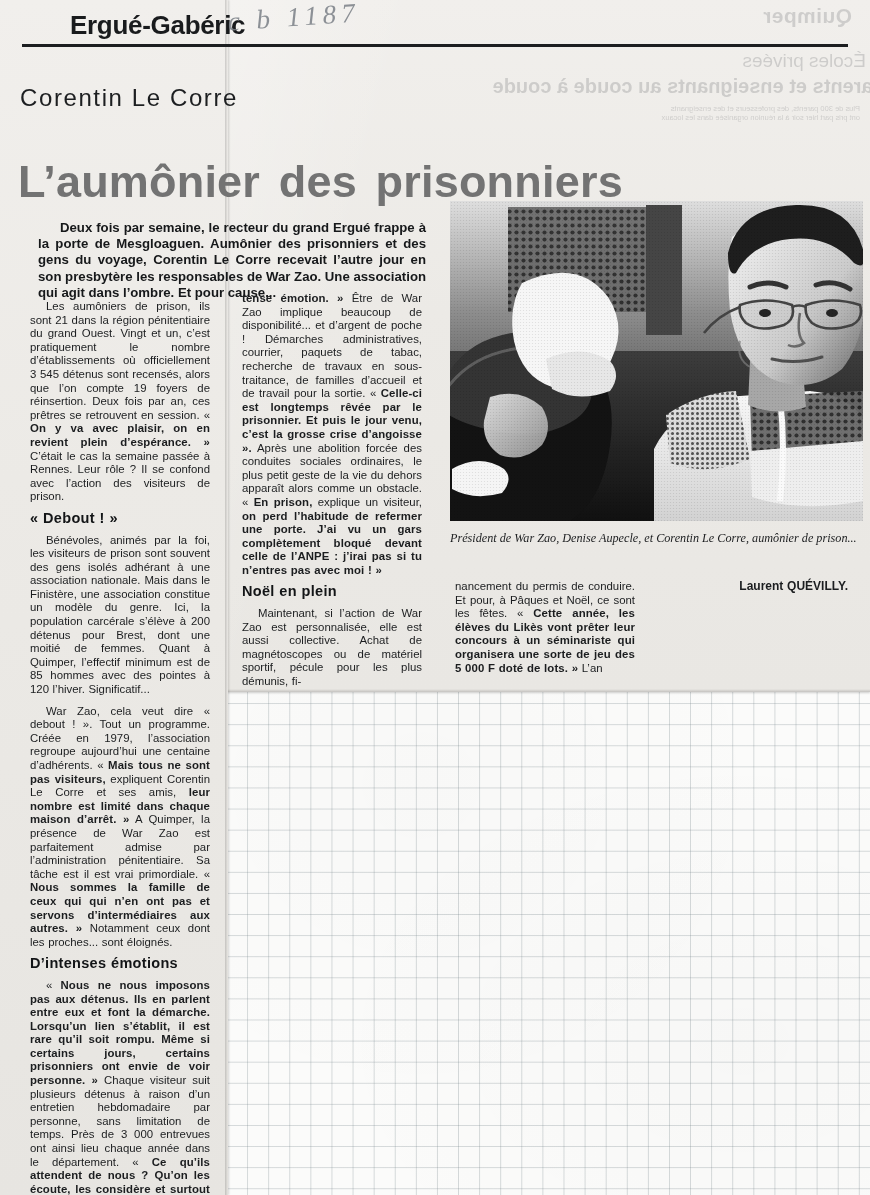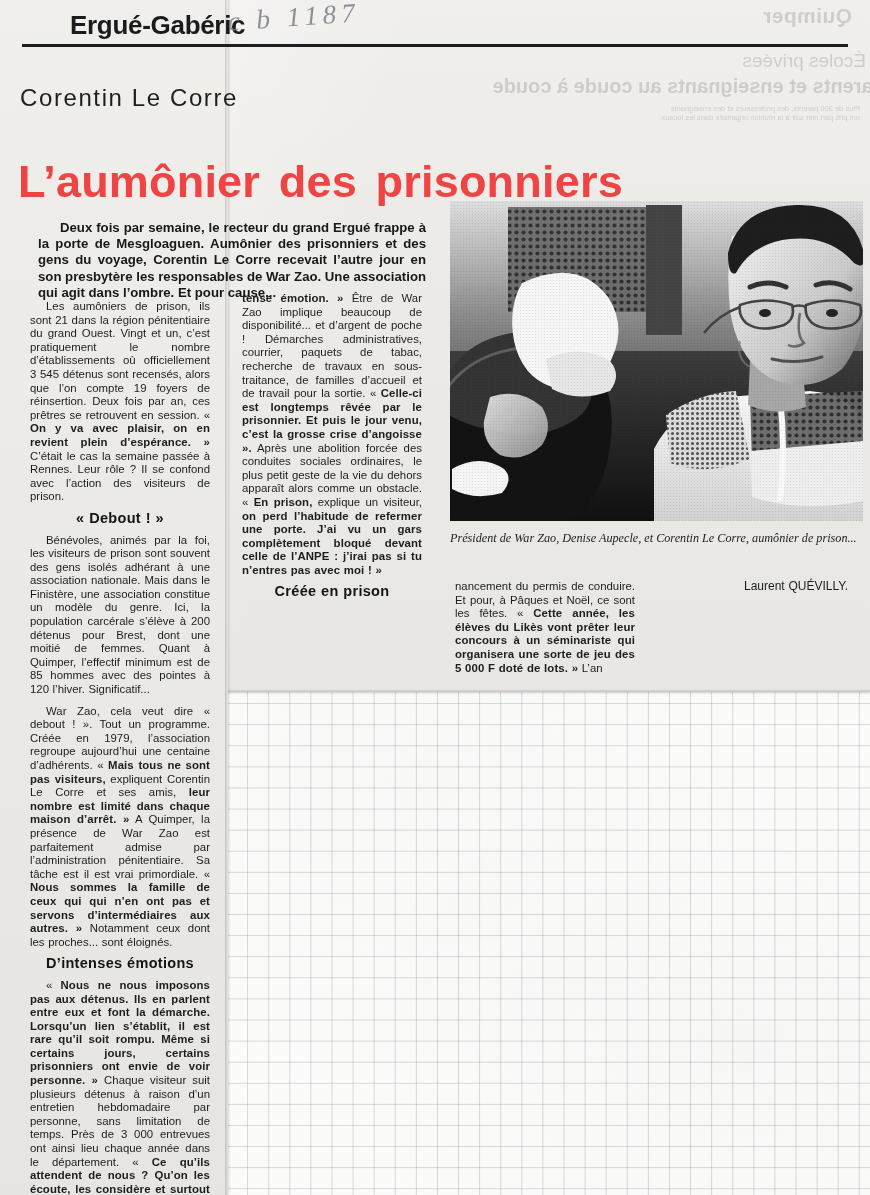--- a/index.html
+++ b/index.html
@@ -90,41 +90,41 @@
     background:#1c1e20;
   }
 
   
   #kicker{
     position:absolute;left:20px;top:84px;
     font-size:24px;font-weight:400;color:#1d1f21;letter-spacing:1.6px;
   }
   #headline{
     position:absolute;left:18px;top:126px;
-    font-size:45px;font-weight:bold;color:#ef4444;letter-spacing:.2px;
+    font-size:45px;font-weight:bold;color:#737373;letter-spacing:.2px;
     word-spacing:6px;
   }
 
   
   .col{
     position:absolute;
     font-size:11.4px;line-height:13.6px;
     color:#1b1d1f;
     text-align:justify;
     -webkit-hyphens:none;hyphens:none;
     word-spacing:.4px;
   }
   .col p{margin:8px;text-indent:16px;}
   .col p.ni{text-indent:0;}
   .col b{font-weight:bold;letter-spacing:.1px;}
   .sub{
-    font-size:14.5px;font-weight:bold;text-align:center;text-indent:0;
+    font-size:14.5px;font-weight:bold;text-indent:0;
     margin:12px 0 9px 0;letter-spacing:.3px;color:#131517;
   }
-  .sig{text-align:right;font-weight:normal;font-size:12px;margin-top:8px;text-indent:0;}
+  .sig{text-align:right;font-weight:bold;font-size:12px;margin-top:8px;text-indent:0;}
 
   
   #lead{
     position:absolute;left:22px;top:204px;width:420px;
     font-size:13.2px;line-height:16.2px;font-weight:bold;color:#16181a;
     text-align:justify;
   }
   #lead p{margin:16px;text-indent:22px;}
 
   
@@ -290,22 +290,23 @@
   <p><span>War Zao, cela veut dire « debout ! ». Tout un programme. Créée en 1979, l’association regroupe aujourd’hui une centaine d’adhérents. « </span><b>Mais tous ne sont pas visiteurs,</b><span> expliquent Corentin Le Corre et ses amis, </span><b>leur nombre est limité dans chaque maison d’arrêt. »</b><span> A Quimper, la présence de War Zao est parfaitement admise par l’administration pénitentiaire. Sa tâche est il est vrai primordiale. « </span><b>Nous sommes la famille de ceux qui qui n’en ont pas et servons d’intermédiaires aux autres. »</b><span> Notamment ceux dont les proches... sont éloignés.</span></p>
 
   <p class="sub ni">D’intenses émotions</p>
 
   <p><span>« </span><b>Nous ne nous imposons pas aux détenus. Ils en parlent entre eux et font la démarche. Lorsqu’un lien s’établit, il est rare qu’il soit rompu. Même si certains jours, certains prisonniers ont envie de voir personne. »</b><span> Chaque visiteur suit plusieurs détenus à raison d’un entretien hebdomadaire par personne, sans limitation de temps. Près de 3 000 entrevues ont ainsi lieu chaque année dans le département. « </span><b>Ce qu’ils attendent de nous ? Qu’on les écoute, les considère et surtout qu’on ne les juge pas ! Ce sont parfois des moments d’in-</b></p>
 </div>
 
 <div class="col" id="c2">
   <p class="ni"><b>tense émotion. »</b><span> Être de War Zao implique beaucoup de disponibilité... et d’argent de poche ! Démarches administratives, courrier, paquets de tabac, recherche de travaux en sous-traitance, de familles d’accueil et de travail pour la sortie. « </span><b>Celle-ci est longtemps rêvée par le prisonnier. Et puis le jour venu, c’est la grosse crise d’angoisse ».</b><span> Après une abolition forcée des conduites sociales ordinaires, le plus petit geste de la vie du dehors apparaît alors comme un obstacle. « </span><b>En prison,</b><span> explique un visiteur, </span><b>on perd l’habitude de refermer une porte. J’ai vu un gars complètement bloqué devant celle de l’ANPE : j’irai pas si tu n’entres pas avec moi ! »</b></p>
 
-  <p class="sub ni">Créée en prison</p>
-
+  <p class="sub ni">Noël en plein</p>
+
+  <p>Maintenant, si l’action de War Zao est personnalisée, elle est aussi collective. Achat de magnétoscopes ou de matériel sportif, pécule pour les plus démunis, fi-</p>
 </div>
 
 <div class="col" id="c3">
   <p class="ni"><span>nancement du permis de conduire. Et pour, à Pâques et Noël, ce sont les fêtes. « </span><b>Cette année, les élèves du Likès vont prêter leur concours à un séminariste qui organisera une sorte de jeu des 5 000 F doté de lots. »</b><span> L’an</span></p>
 </div>
 
 <div class="col" id="c4">
   <p class="sig">Laurent QUÉVILLY.</p>
 </div>
 

